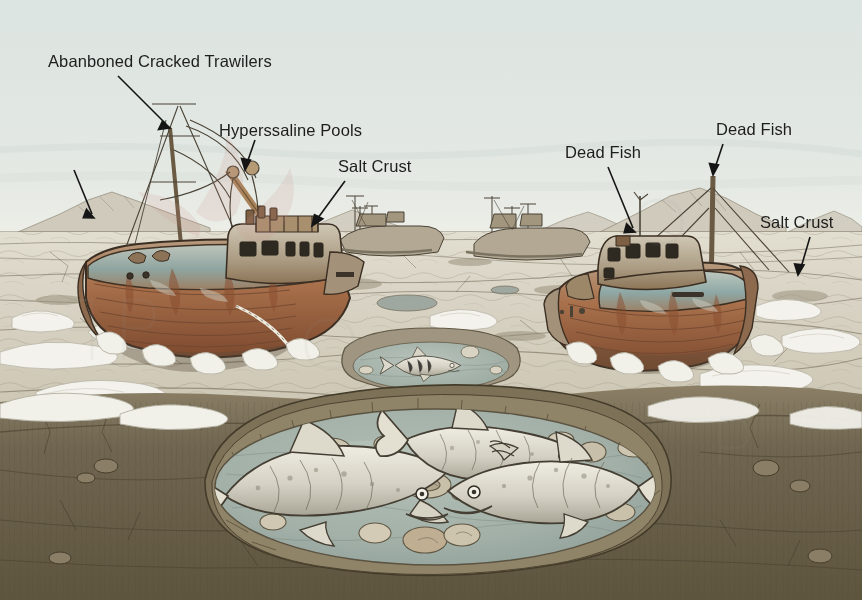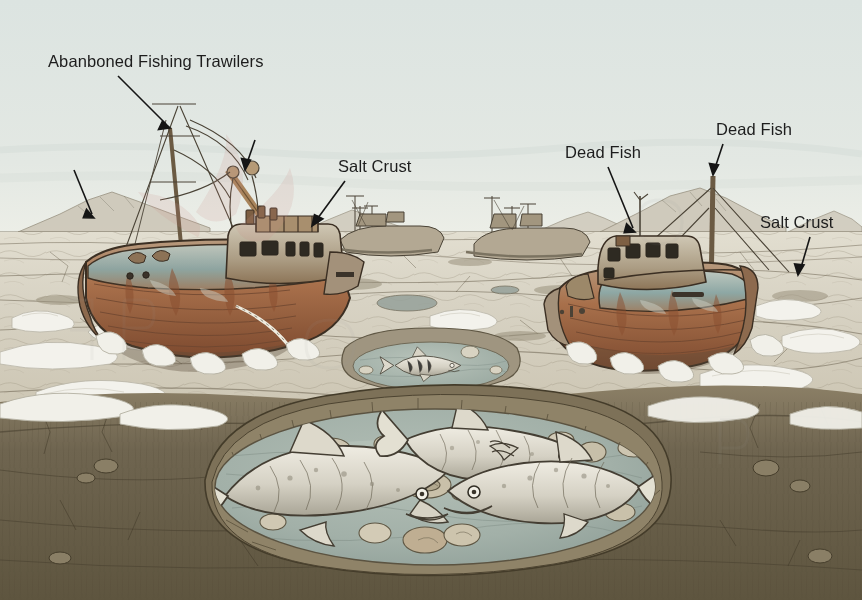--- a/index.html
+++ b/index.html
@@ -553,19 +553,20 @@
         <line x1="810" y1="237" x2="800" y2="271"></line>
         <path d="M798 275 l6 -10 l-9.4 -1 z"></path>
       </g>
     </g>
 
     <g fill="none" stroke="#ffffff" stroke-width="12">
       <rect x="-6" y="-6" width="874" height="612"></rect>
     </g>
   </svg>
 
-  <div class="lbl" style="left:48px;  top:52px;">Abanboned Fishing Trawilers</div>
+  <div class="lbl" style="left:48px;  top:52px;">Abanboned Cracked Trawilers</div>
+  <div class="lbl" style="left:219px; top:121px;">Hyperssaline Pools</div>
   <div class="lbl" style="left:338px; top:157px;">Salt Crust</div>
   <div class="lbl" style="left:565px; top:143px;">Dead Fish</div>
   <div class="lbl" style="left:716px; top:120px;">Dead Fish</div>
   <div class="lbl" style="left:760px; top:213px;">Salt Crust</div>
 
 </div>
 
 </body></html>

